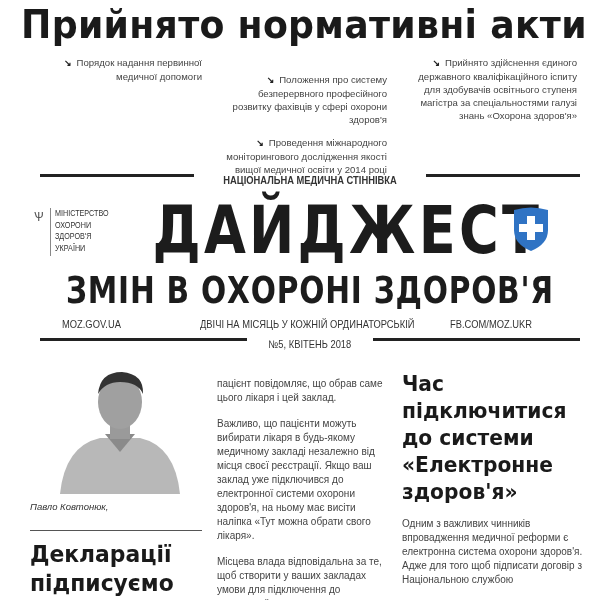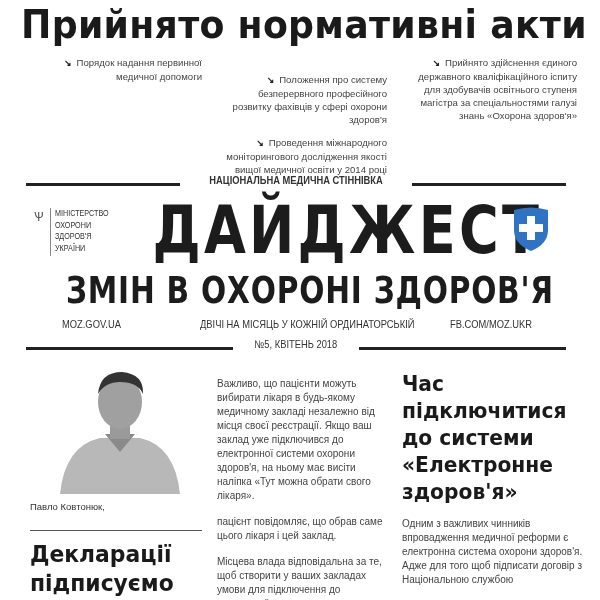--- a/index.html
+++ b/index.html
@@ -2,34 +2,34 @@
 <html><head>
 <meta charset="utf-8">
 <style>
   html, body { margin:0; padding:0; }
   body { width:600px; height:600px; overflow:hidden; background:#fff; color:#222; font-family:"Liberation Sans", sans-serif; position:relative; }
   .abs { position:absolute; }
   .h1 { left:0; width:600px; top:2px; text-align:center; font-weight:bold; font-size:39px; letter-spacing:0.3px; color:#1a1a1a; font-family:"DejaVu Sans", sans-serif; transform:scaleX(0.93); transform-origin:center; white-space:nowrap; }
   .col { font-size:9.6px; line-height:13px; color:#444; font-family:"Liberation Sans", sans-serif;text-align:right; }
   .col .item { margin-bottom:10px; }
   .arrow { font-size:9px; color:#222; font-weight:bold; margin-right:5px; }
-  .rule-row { display:flex; align-items:flex-end; left:26px; width:540px; }
+  .rule-row { display:flex; align-items:flex-start; left:40px; width:540px; }
   .rule-row .line { flex:1; height:3px; background:#222; }
   .rule-row .txt { padding:0 14px; font-size:11px; font-weight:bold; color:#333; font-family:"Liberation Sans Narrow","Liberation Sans", sans-serif; transform:scaleX(0.85); white-space:nowrap; }
   .ministry { left:34px; top:208px; display:flex; }
   .trident { width:12px; font-size:12px; color:#555; margin-right:4px; margin-top:2px; }
   .vbar { width:1px; background:#888; height:48px; margin-right:4px; }
   .min-txt { font-size:9px; line-height:11.5px; color:#333; transform:scaleX(0.8); transform-origin:left; white-space:nowrap; }
   .digest { left:120px; width:360px; top:192px; text-align:center; font-size:66px; font-weight:bold; letter-spacing:4px; color:#1c1c1c; transform:scaleX(0.82); transform-origin:center; white-space:nowrap; font-family:"DejaVu Sans", sans-serif; }
   .sub { left:0; width:600px; top:268px; text-align:center; font-size:38px; font-weight:bold; letter-spacing:1px; color:#1c1c1c; transform:scaleX(0.78); transform-origin:center; white-space:nowrap; font-family:"DejaVu Sans", sans-serif; }
   .shield { left:512px; top:206px; width:38px; height:46px; }
   .info-row { left:0; width:600px; top:318px; font-size:11px; color:#333; }
   .info-row span { position:absolute; transform:scaleX(0.85); transform-origin:left; white-space:nowrap; }
   .photo { left:60px; top:364px; width:120px; height:130px; }
-  .caption { left:30px; top:500px; font-size:9.5px; line-height:13px; color:#333; width:170px; }
+  .caption { left:30px; top:500px; font-size:9.5px; line-height:13px; font-style:italic; color:#333; width:170px; }
   .caption-rule { left:30px; top:530px; width:172px; height:1px; background:#555; }
   .decl { left:30px; top:540px; font-size:23px; font-weight:bold; line-height:29px; color:#1a1a1a; font-family:"DejaVu Sans", sans-serif; transform:scaleX(0.95); transform-origin:left; white-space:nowrap; }
   .mid { left:217px; top:377px; width:175px; font-size:10px; line-height:14px; color:#444; }
   .mid p { margin:0 0 12px 0; }
   .right-h { left:402px; top:370px; font-size:22px; font-weight:bold; line-height:27px; color:#1a1a1a; font-family:"DejaVu Sans", sans-serif; transform:scaleX(0.92); transform-origin:left; white-space:nowrap; }
   .right-p { left:402px; top:517px; width:190px; font-size:10px; line-height:14px; color:#444; }
 </style>
 </head>
 <body>
 
@@ -99,22 +99,22 @@
   <div>Павло Ковтонюк,</div>
 </div>
 <div class="abs caption-rule"></div>
 
 <div class="abs decl">
   <div>Декларації</div>
   <div>підписуємо</div>
 </div>
 
 <div class="abs mid">
+  <p>пацієнт повідомляє, що обрав саме цього лікаря і цей заклад.</p>
   <p>Важливо, що пацієнти можуть вибирати лікаря в будь-якому медичному закладі незалежно від місця своєї реєстрації. Якщо ваш заклад уже підключився до електронної системи охорони здоров'я, на ньому має висіти наліпка «Тут можна обрати свого лікаря».</p>
-  <p>пацієнт повідомляє, що обрав саме цього лікаря і цей заклад.</p>
   <p>Місцева влада відповідальна за те, щоб створити у ваших закладах умови для підключення до елетронної системи охорони здоров'я.</p>
 </div>
 
 <div class="abs right-h">
   <div>Час</div>
   <div>підключитися</div>
   <div>до системи</div>
   <div>«Електронне</div>
   <div>здоров'я»</div>
 </div>

